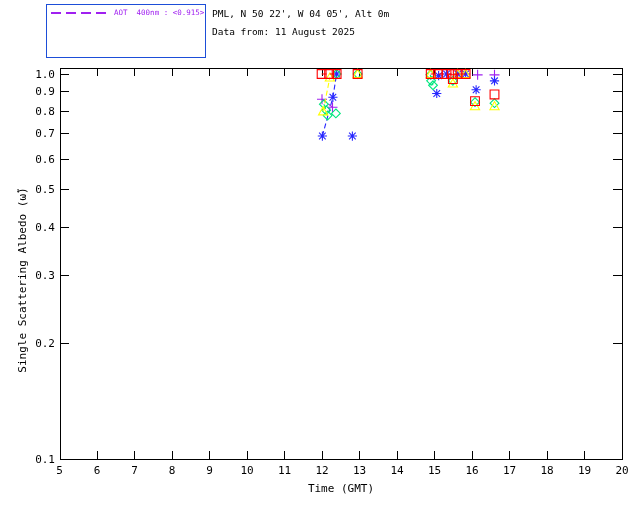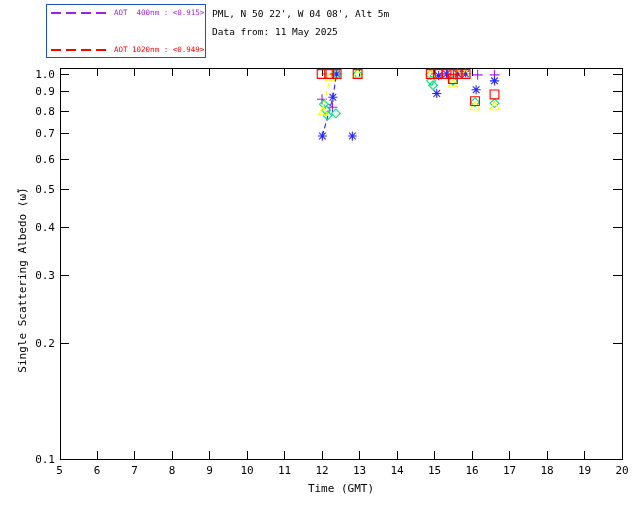--- a/index.html
+++ b/index.html
@@ -19,31 +19,27 @@
   .lrow{display:flex;align-items:center;height:9px;}
   .ldash{width:58px;height:2px;margin-right:5px;flex:0 0 auto;}
   .llabel{font-size:7.5px;white-space:pre;line-height:9px;}
   svg.chart{position:absolute;left:0;top:0;}
 </style>
 </head>
 <body>
 
 <div class="stage">
 
-  <div class="hdr" id="hdr-site">PML, N 50 22', W 04 08', Alt 5m</div>
-  <div class="hdr" id="hdr-date">Data from: 11 May 2025</div>
+  <div class="hdr" id="hdr-site">PML, N 50 22', W 04 05', Alt 0m</div>
+  <div class="hdr" id="hdr-date">Data from: 11 August 2025</div>
 
   <div class="legend">
       <div class="lrow">
         <div class="ldash" style="background: repeating-linear-gradient(90deg, rgb(160, 32, 240) 0px, rgb(160, 32, 240) 10px, transparent 10px, transparent 15px);"></div>
         <span class="llabel" style="color: rgb(160, 32, 240);">AOT  400nm : &lt;0.915&gt;</span>
-      </div>
-      <div class="lrow">
-        <div class="ldash" style="background: repeating-linear-gradient(90deg, rgb(255, 0, 0) 0px, rgb(255, 0, 0) 10px, transparent 10px, transparent 15px);"></div>
-        <span class="llabel" style="color: rgb(255, 0, 0);">AOT 1020nm : &lt;0.949&gt;</span>
       </div>
     </div>
 
   <svg class="chart" width="640" height="512">
       <rect x="60" y="68" width="562" height="391" fill="none" stroke="#000" stroke-width="1" shape-rendering="crispEdges"></rect>
       <g stroke="#000" stroke-width="1" shape-rendering="crispEdges">
         <line x1="97" y1="459" x2="97" y2="451"></line>
         <line x1="97" y1="68" x2="97" y2="76"></line>
         <line x1="134.5" y1="459" x2="134.5" y2="451"></line>
         <line x1="134.5" y1="68" x2="134.5" y2="76"></line>

